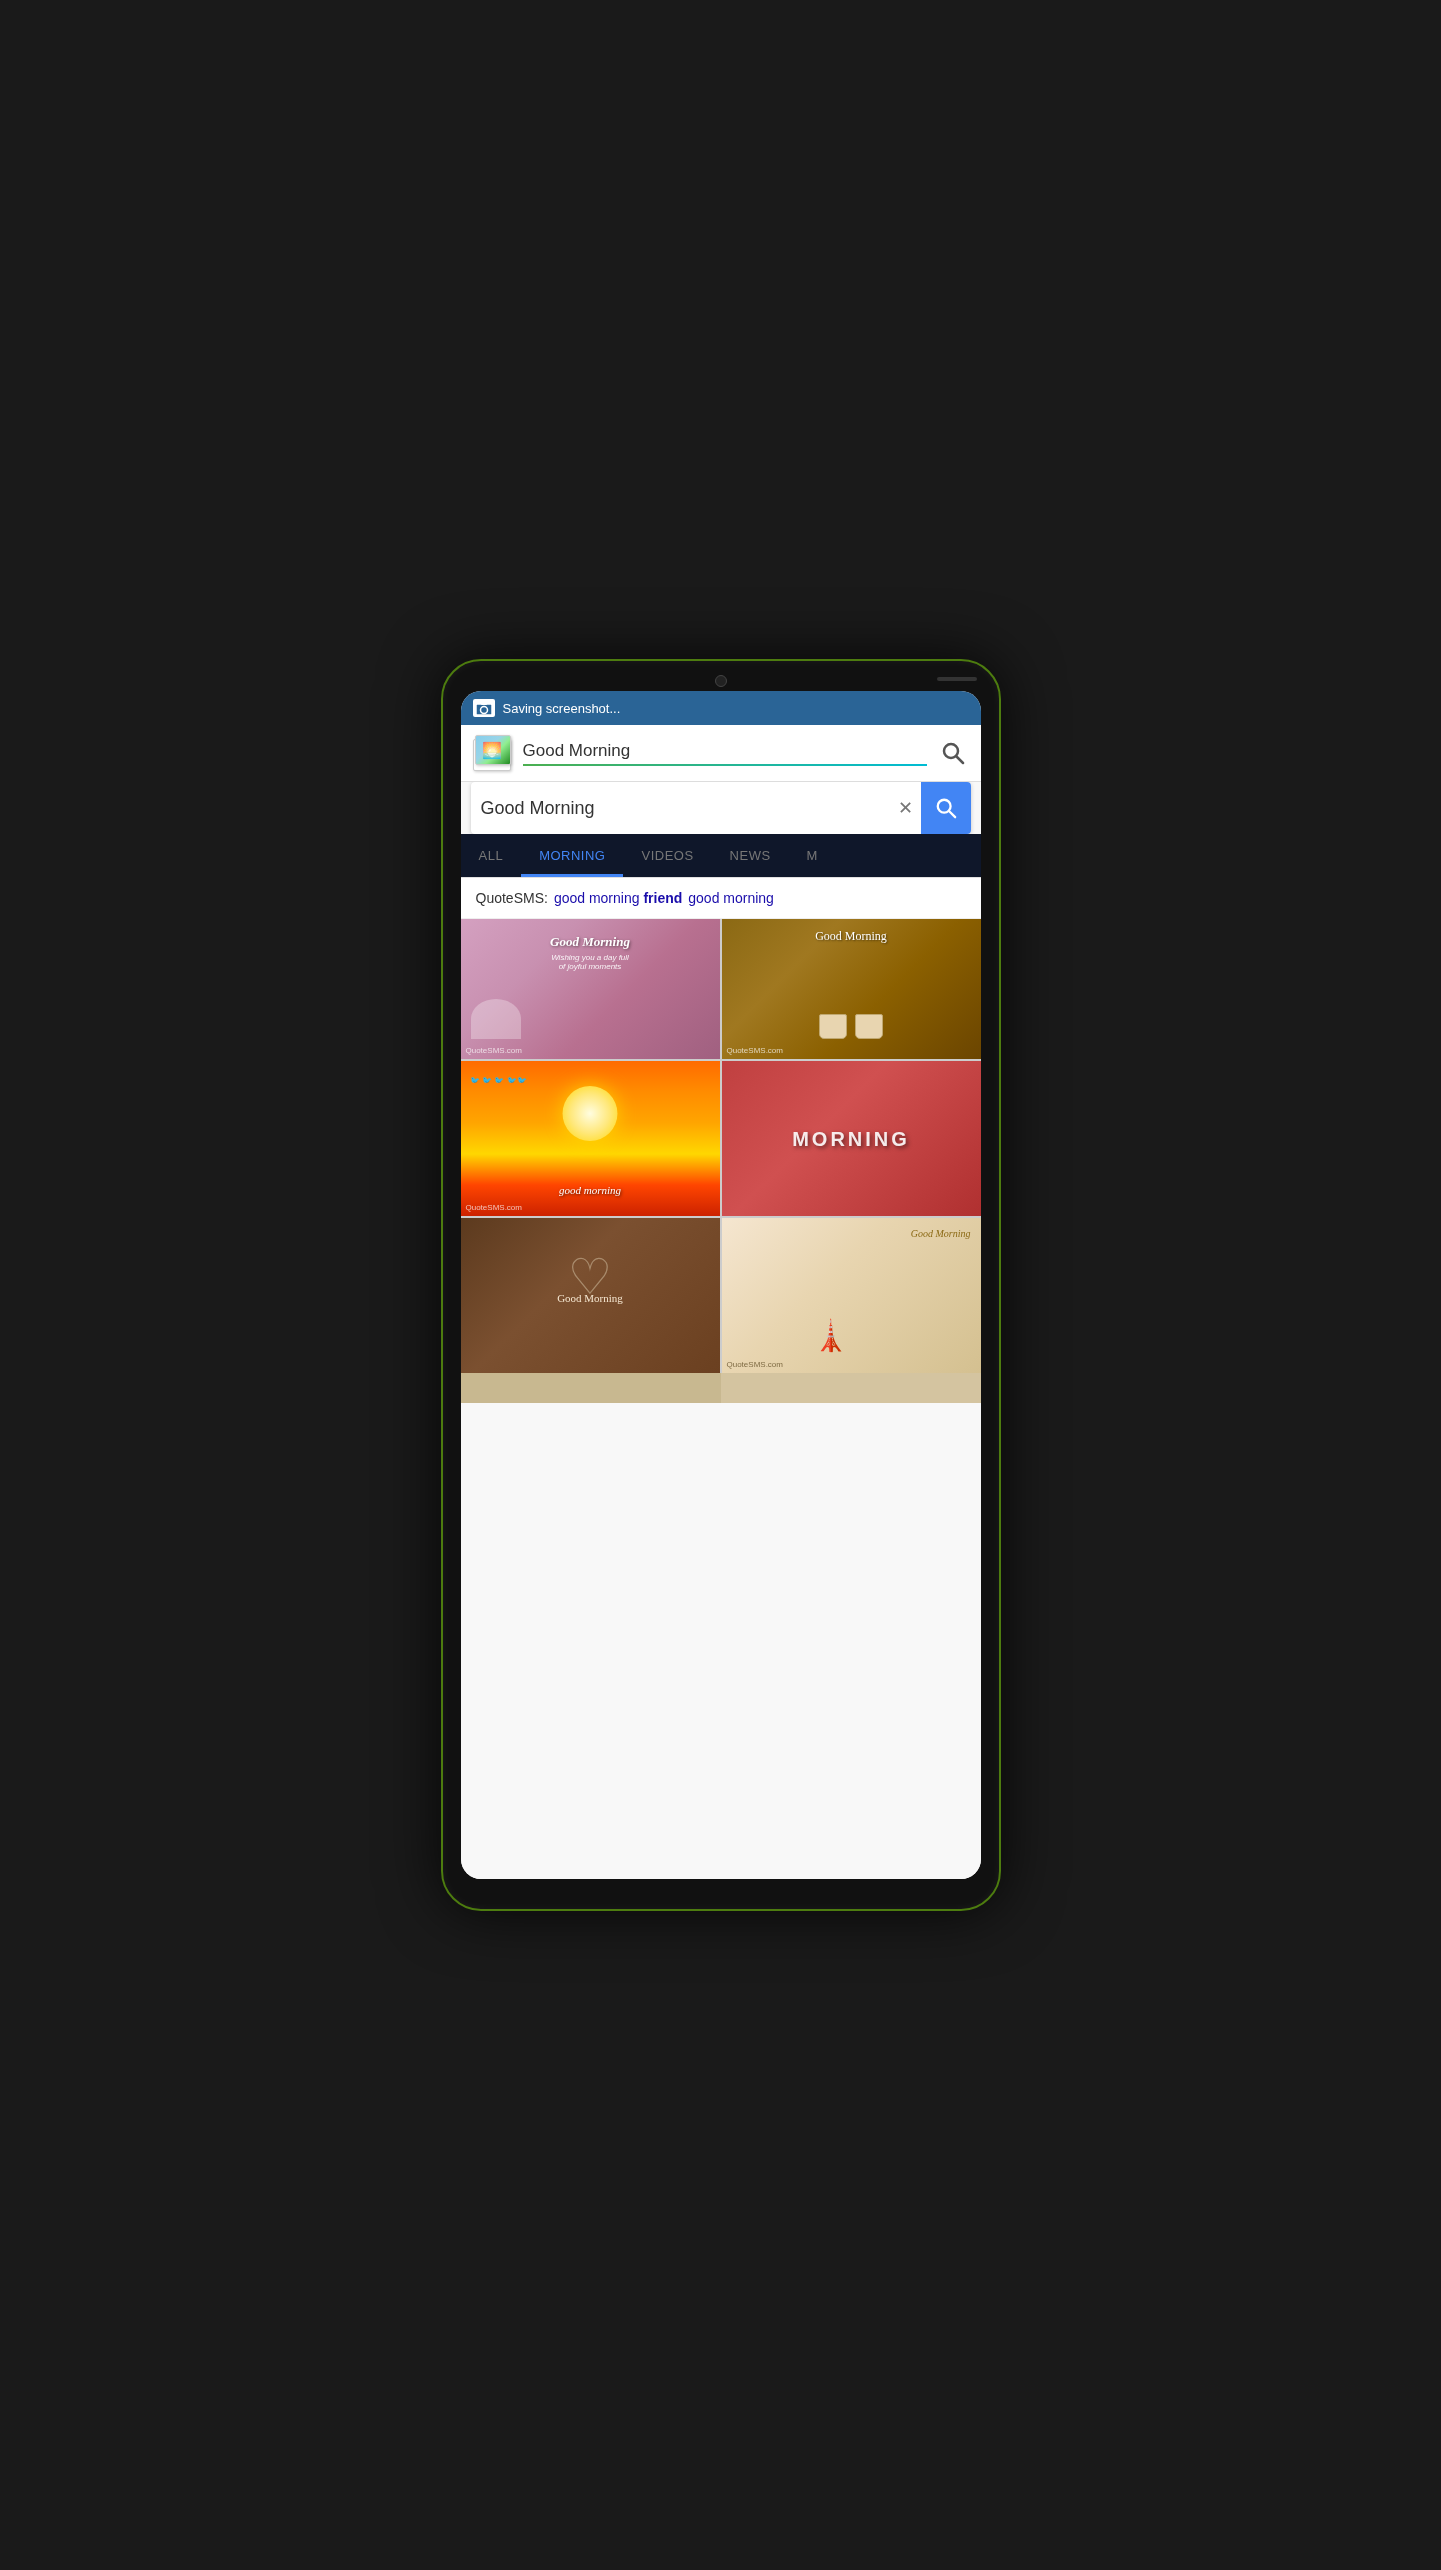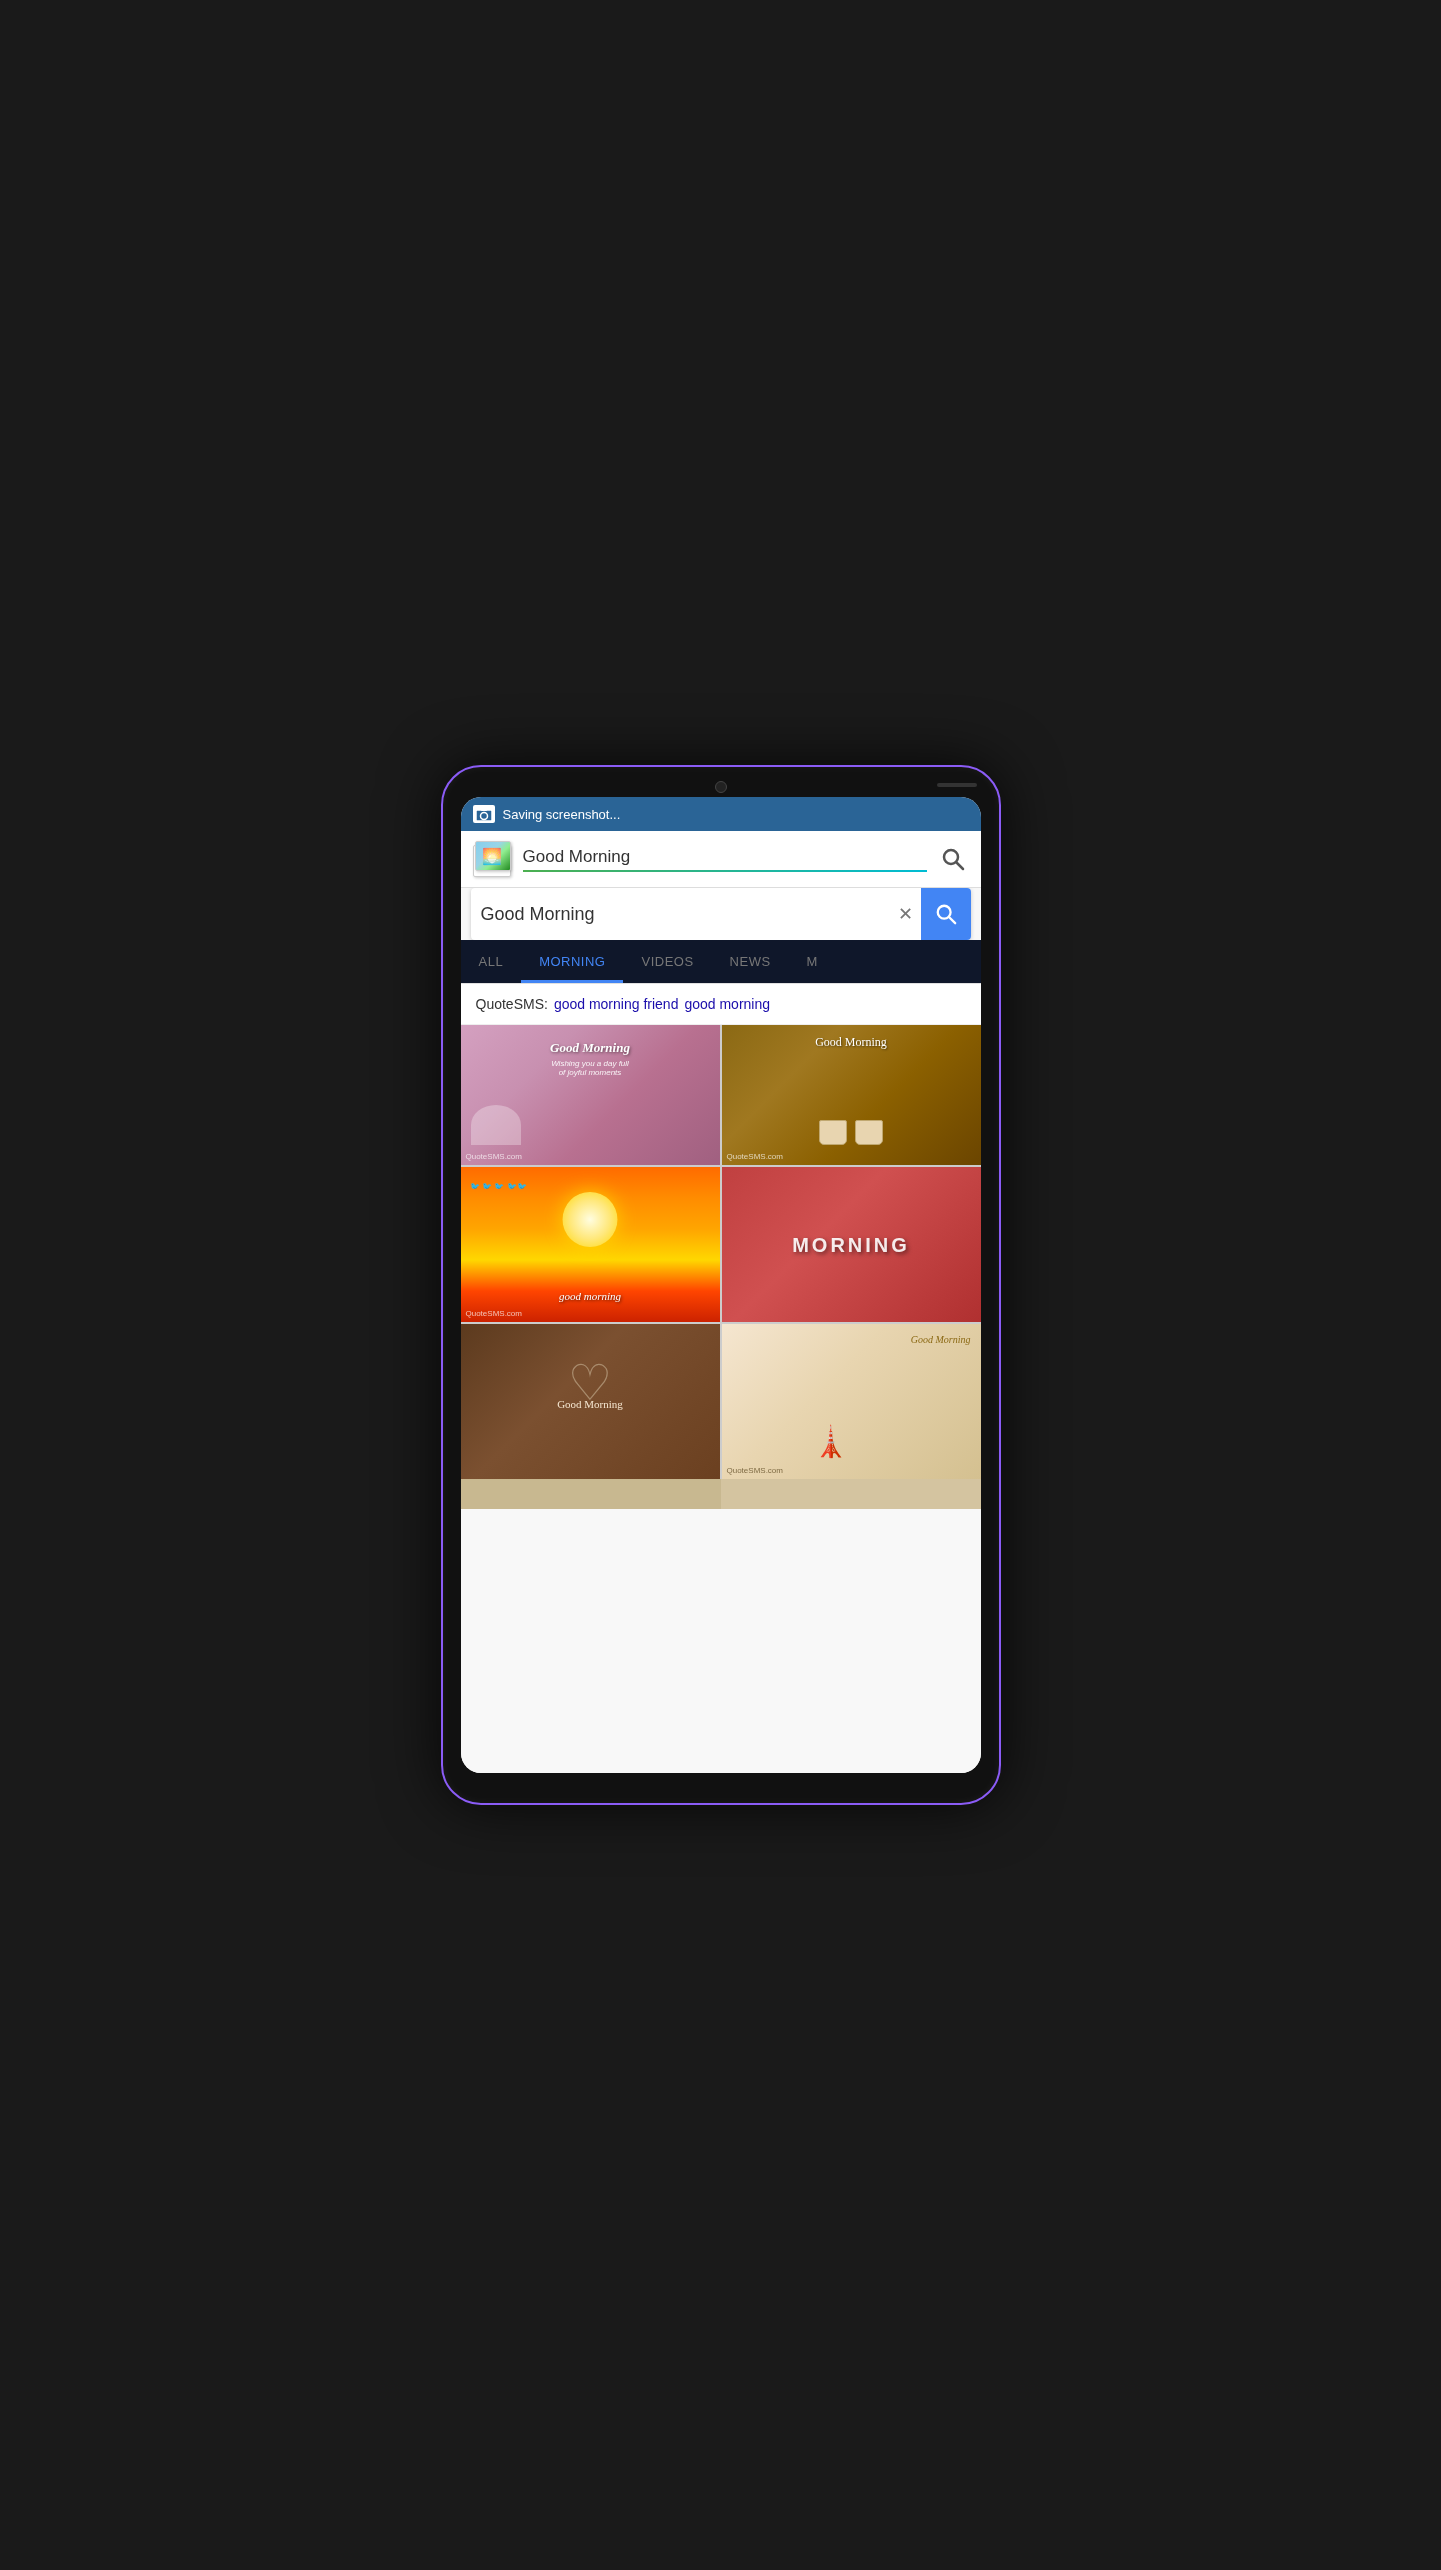--- a/index.html
+++ b/index.html
@@ -7,27 +7,27 @@
       background: #1a1a1a;
       display: flex;
       justify-content: center;
       align-items: center;
       min-height: 100vh;
       font-family: Arial, sans-serif;
     }
 
     .device-frame {
       width: 560px;
-      height: 1040px;
+      height: 1252px;
       background: #111;
       border-radius: 40px;
       padding: 30px 18px;
       position: relative;
       box-shadow: 0 0 60px rgba(0,0,0,0.8), inset 0 0 10px rgba(255,255,255,0.05);
-      border: 2px solid #8b5cf6;
+      border: 2px solid #4d7c0f;
     }
 
     .device-camera {
       width: 12px;
       height: 12px;
       background: #222;
       border-radius: 50%;
       position: absolute;
       top: 14px;
       left: 50%;
@@ -280,21 +280,21 @@
       flex-shrink: 0;
     }
 
     .related-link {
       color: #1a0dab;
       font-size: 14px;
       cursor: pointer;
     }
 
     .related-link .bold-part {
-      font-weight: normal;
+      font-weight: bold;
     }
 
     
     .image-grid {
       display: grid;
       grid-template-columns: 1fr 1fr;
       gap: 2px;
       background: #ccc;
     }
 

